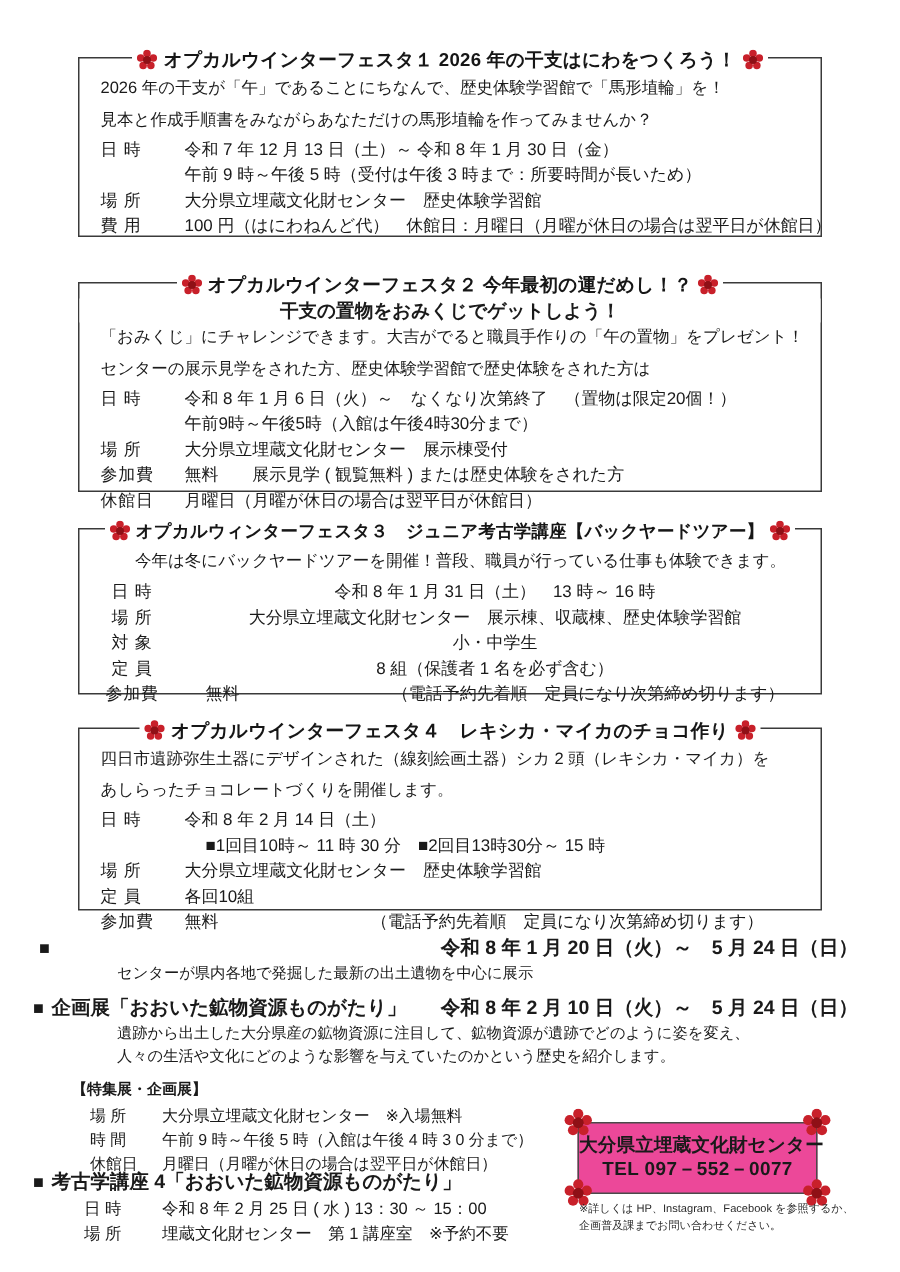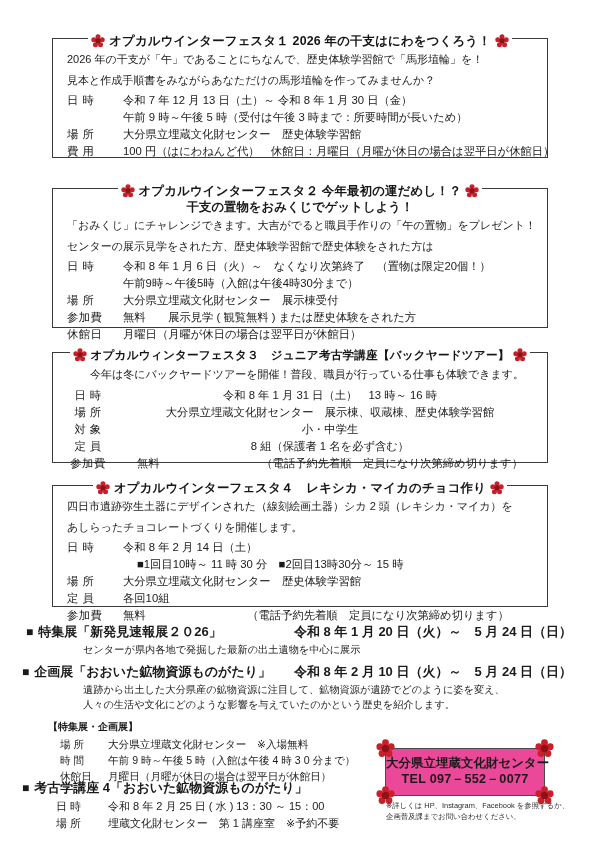--- a/index.html
+++ b/index.html
@@ -118,24 +118,23 @@
     margin-right: 5px;
   }
   .exh-head .ttl { }
   .exh-head .dates {
     margin-left: auto;
     padding-right: 28px;
   }
   .exh-desc {
     font-size: 10.2px;
     line-height: 15px;
-    padding-left: 45px;
+    padding-left: 78px;
     white-space: nowrap;
     color: #1a1a1a;
-    margin-left: 38px;
   }
   .exh-sub {
     font-weight: bold;
     font-size: 10px;
     line-height: 18px;
     padding-left: 48px;
   }
   .exh-row {
     display: flex;
     font-size: 10.6px;
@@ -450,21 +449,20 @@
           <span class="lbl plain">参加費</span>
           <span class="val">無料　　　　　　　　　（電話予約先着順　定員になり次第締め切ります）</span>
         </div>
       </div>
     </div>
   </div>
 
   <div class="exh-block" style="top:622px;">
     <div class="exh-head">
       <span class="sq">■</span>
-      <span class="ttl">特集展「新発見速報展２０26」</span>
       <span class="dates">令和 8 年 1 月 20 日（火）～　5 月 24 日（日）</span>
     </div>
     <div class="exh-desc">センターが県内各地で発掘した最新の出土遺物を中心に展示</div>
   </div>
 
   <div class="exh-block" style="top:662px;">
     <div class="exh-head" style="padding-left:22px;">
       <span class="sq">■</span>
       <span class="ttl">企画展「おおいた鉱物資源ものがたり」</span>
       <span class="dates">令和 8 年 2 月 10 日（火）～　5 月 24 日（日）</span>

